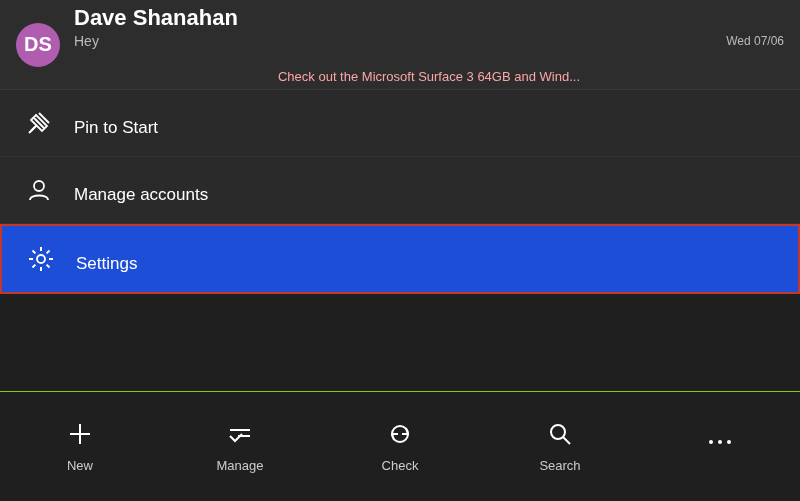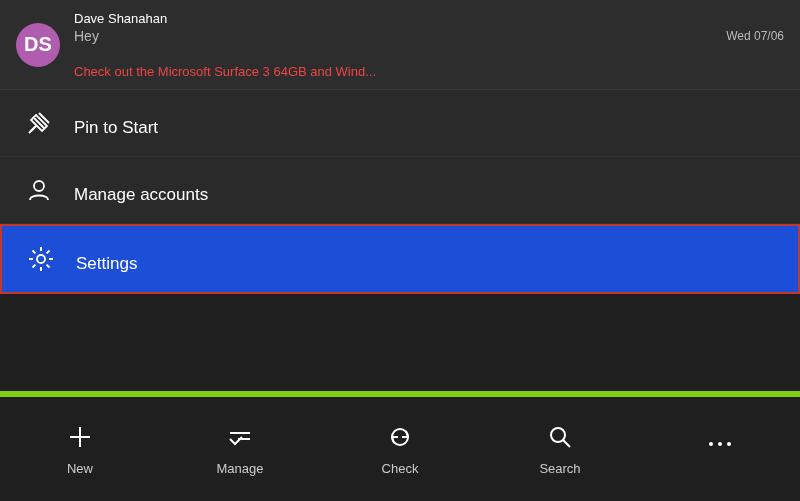--- a/index.html
+++ b/index.html
@@ -34,22 +34,22 @@
       font-weight: bold;
       color: white;
       flex-shrink: 0;
       margin-right: 14px;
     }
     .email-content {
       flex: 1;
       overflow: hidden;
     }
     .email-sender {
-      font-size: 13px;
-      font-weight: 400;
+      font-size: 22px;
+      font-weight: 700;
       color: #ffffff;
       white-space: nowrap;
       overflow: hidden;
       text-overflow: ellipsis;
     }
     .email-preview-row {
       display: flex;
       justify-content: space-between;
       align-items: center;
       margin-top: 2px;
@@ -60,25 +60,26 @@
       color: #bbbbbb;
     }
     .email-date {
       font-size: 12px;
       color: #bbbbbb;
       white-space: nowrap;
       margin-left: 10px;
     }
     .email-body-preview {
       font-size: 13px;
-      color: #ef4444;
+      color: #fca5a5;
       margin-top: 20px;
       white-space: nowrap;
       overflow: hidden;
       text-overflow: ellipsis;
+      text-align: center;
     }
 
     
     .context-menu {
       position: absolute;
       top: 90px;
       left: 0;
       right: 0;
       background: #2a2a2a;
       z-index: 10;
@@ -116,21 +117,21 @@
     .toolbar {
       position: absolute;
       bottom: 0;
       left: 0;
       right: 0;
       height: 110px;
       background: #1f1f1f;
       display: flex;
       align-items: center;
       justify-content: space-around;
-      border-top: 6px solid #84cc16;
+      border-top: 1px solid #84cc16;
     }
     .toolbar-item {
       display: flex;
       flex-direction: column;
       align-items: center;
       cursor: pointer;
       color: #ffffff;
       flex: 1;
       padding: 10px 0;
     }

